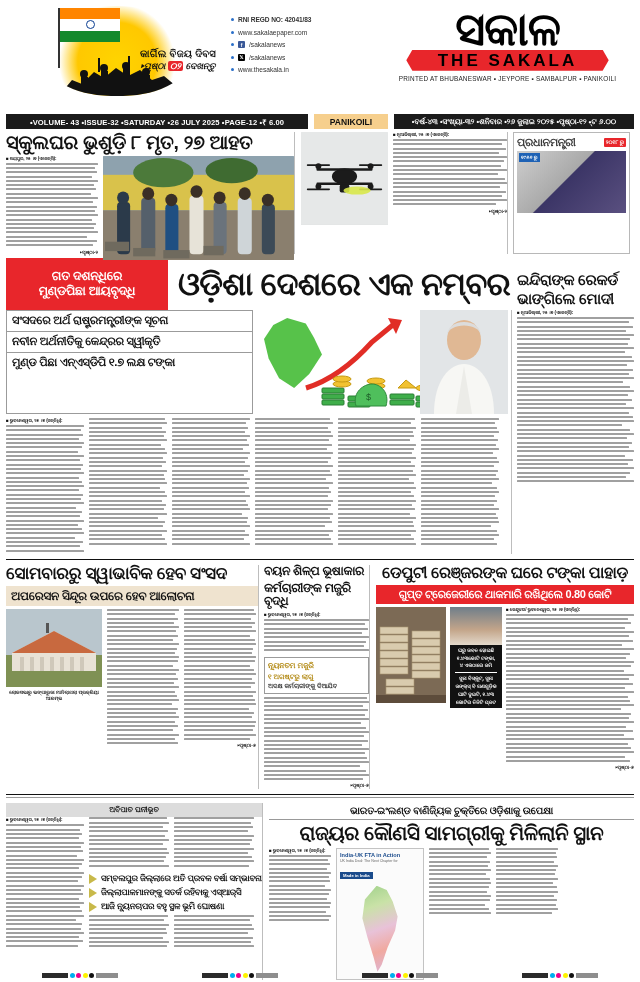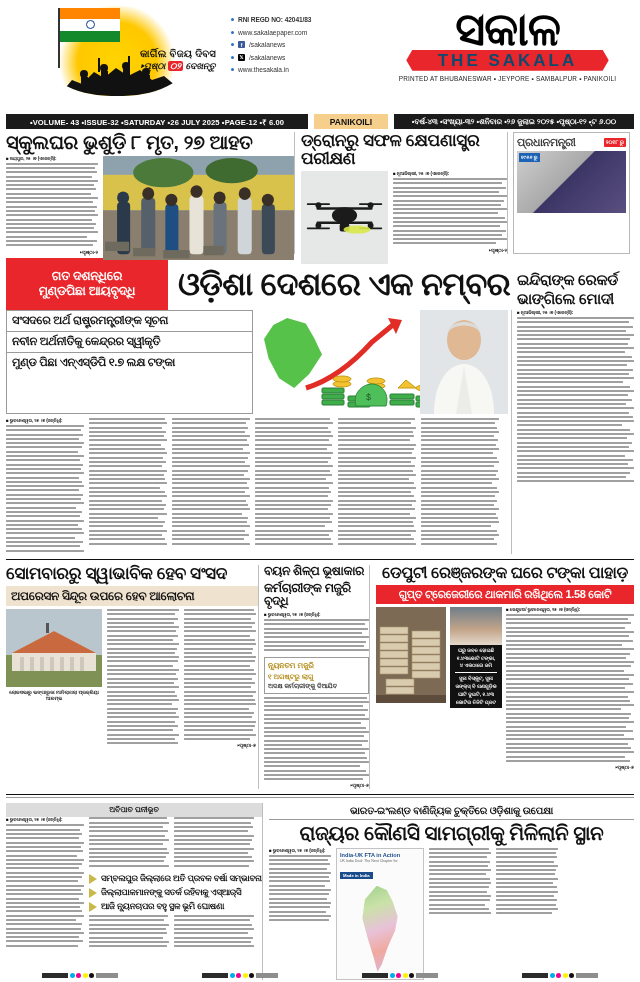--- a/index.html
+++ b/index.html
@@ -45,21 +45,21 @@
   .cbold { font-weight:bold; letter-spacing:-.1px; }
 
   .mh-right { flex:1; text-align:center; padding-top:4px; }
   .logo-odia { font-size:46px; font-weight:bold; color:#000; line-height:.95; letter-spacing:-1px;
                font-family:"Liberation Sans", sans-serif; }
   .logo-ribbon { position:relative; height:22px; margin-top:-2px; }
   .logo-ribbon .band {
     position:absolute; left:10%; right:10%; top:0; height:21px; background:#e8262b;
     clip-path:polygon(3% 0,97% 0,100% 50%,97% 100%,3% 100%,0 50%);
   }
-  .logo-ribbon .txt { position:relative; z-index:2; color:#0c4a6e; font-size:17px; font-weight:bold;
+  .logo-ribbon .txt { position:relative; z-index:2; color:#000000; font-size:17px; font-weight:bold;
                       letter-spacing:3px; line-height:21px;text-align:center; }
   .printed { font-size:6.4px; color:#222; margin-top:3px; letter-spacing:.2px; }
 
   
   .volbar { display:flex; align-items:stretch; height:15px; margin-top:2px; }
   .vol-black { width:302px; background:#1b1b1b; color:#fff; font-size:7.6px; font-weight:bold;
                display:flex; align-items:center; justify-content:center; letter-spacing:.1px; }
   .vol-gap { width:6px; }
   .vol-edition { width:74px; background:#f6cf8d; color:#101010; font-size:8.5px; font-weight:bold;
                  display:flex; align-items:center; justify-content:center; }
@@ -325,21 +325,20 @@
                 <rect x="100" y="86" width="20" height="9"></rect>
             </g>
           </svg>
         </div>
       </div>
     </div>
 
     <div class="vsep"></div>
 
     <div class="ts-b">
-      <div class="ts-head sm od-h">ଡ୍ରୋନ୍‌ରୁ ସଫଳ କ୍ଷେପଣାସ୍ତ୍ର ପରୀକ୍ଷଣ</div>
       <div class="ts-body">
         <div class="ts-photo photo-drone" style="max-width:88px">
           <svg width="100%" height="100%" viewBox="0 0 90 92" preserveAspectRatio="none">
             <rect width="90" height="92" fill="#e6e8e8"></rect>
             <g fill="#1b1b1b">
               <ellipse cx="45" cy="44" rx="13" ry="8"></ellipse>
               <rect x="16" y="36" width="58" height="2.4" rx="1"></rect>
               <rect x="16" y="50" width="58" height="2.4" rx="1"></rect>
               <circle cx="18" cy="34" r="3"></circle>
                 <circle cx="72" cy="34" r="3"></circle>
@@ -842,21 +841,21 @@
         <i class="tl" style="width:100%"></i>
           <i class="tl" style="width:94%"></i>
         <div class="cont-mark">▸ପୃଷ୍ଠା-୫</div>
       </div>
     </div>
 
     <div class="vsep"></div>
 
     <div class="b2-c">
       <div class="b2-head od-h" style="font-size:16px;text-align:center">ଡେପୁଟୀ ରେଞ୍ଜରଙ୍କ ଘରେ ଟଙ୍କା ପାହାଡ଼</div>
-      <div class="subbar red">ଗୁପ୍ତ ଟ୍ରେଜେରୀରେ ଥାକମାରି ରଖିଥିଲେ 1.58 କୋଟି</div>
+      <div class="subbar red">ଗୁପ୍ତ ଟ୍ରେଜେରୀରେ ଥାକମାରି ରଖିଥିଲେ 0.80 କୋଟି</div>
       <div style="display:flex;gap:4px">
         <div class="b2-photo money-photo" style="width:70px;height:96px">
           <svg width="100%" height="100%" viewBox="0 0 70 96" preserveAspectRatio="none">
             <rect width="70" height="96" fill="#7c6a55"></rect>
             <g fill="#d9cbae" stroke="#a89570" stroke-width=".6">
               <rect x="4" y="20" width="28" height="7"></rect>
                 <rect x="4" y="28" width="28" height="7"></rect>
               <rect x="4" y="36" width="28" height="7"></rect>
                 <rect x="4" y="44" width="28" height="7"></rect>
               <rect x="4" y="52" width="28" height="7"></rect>

